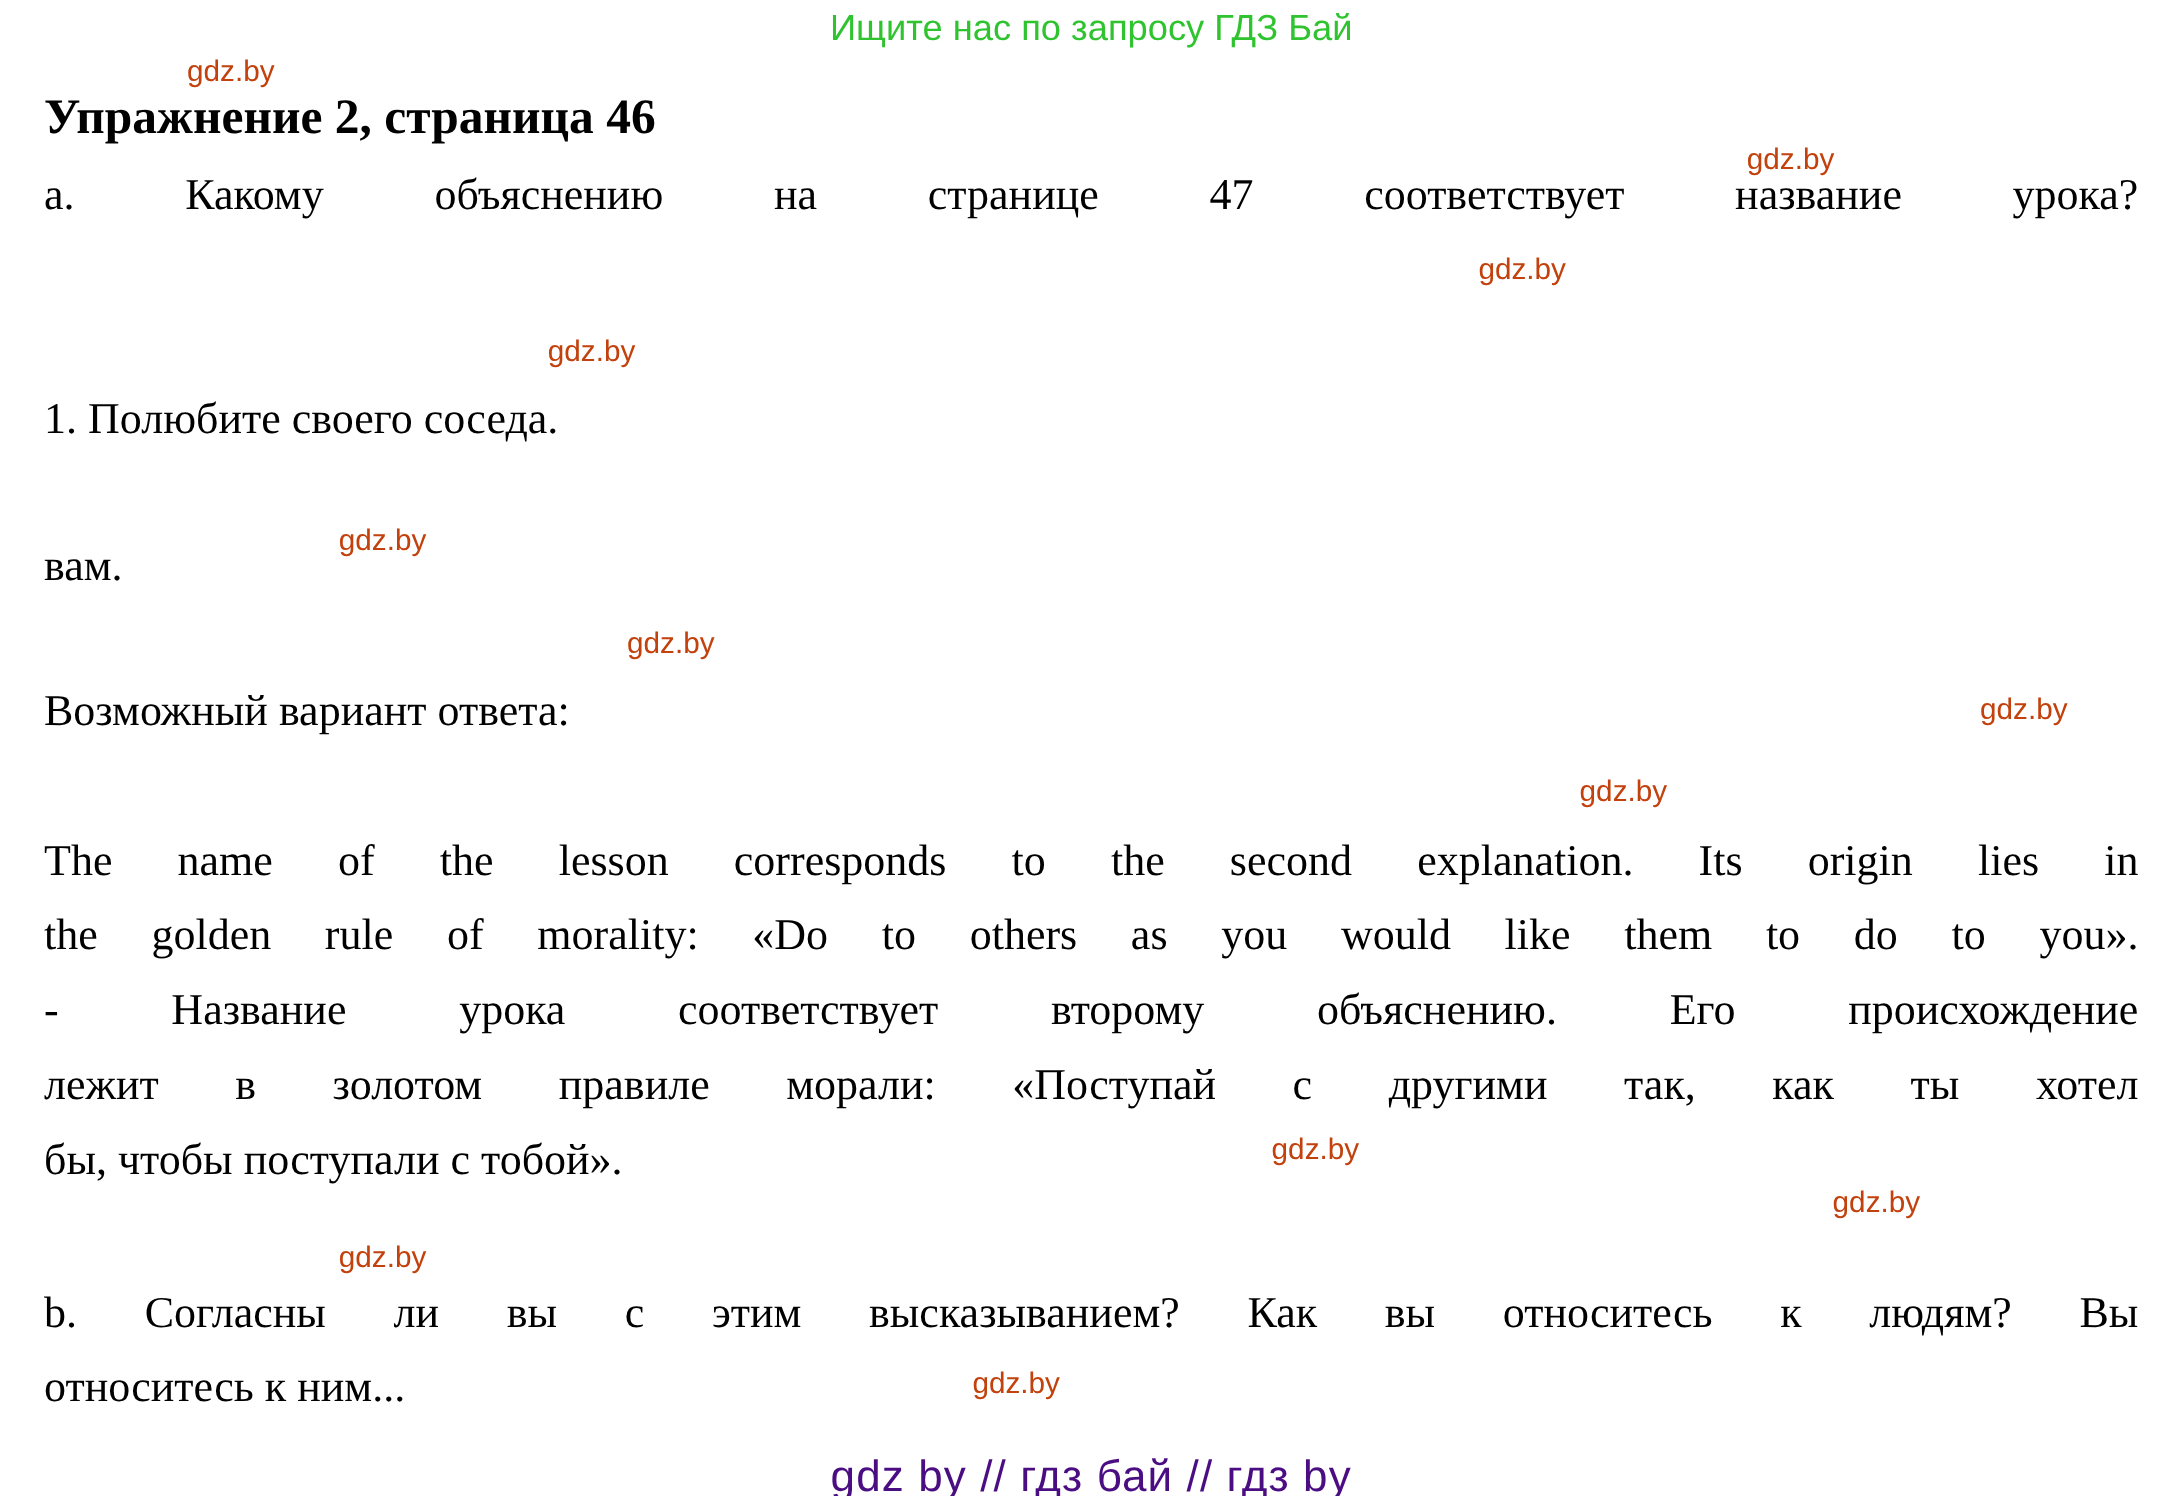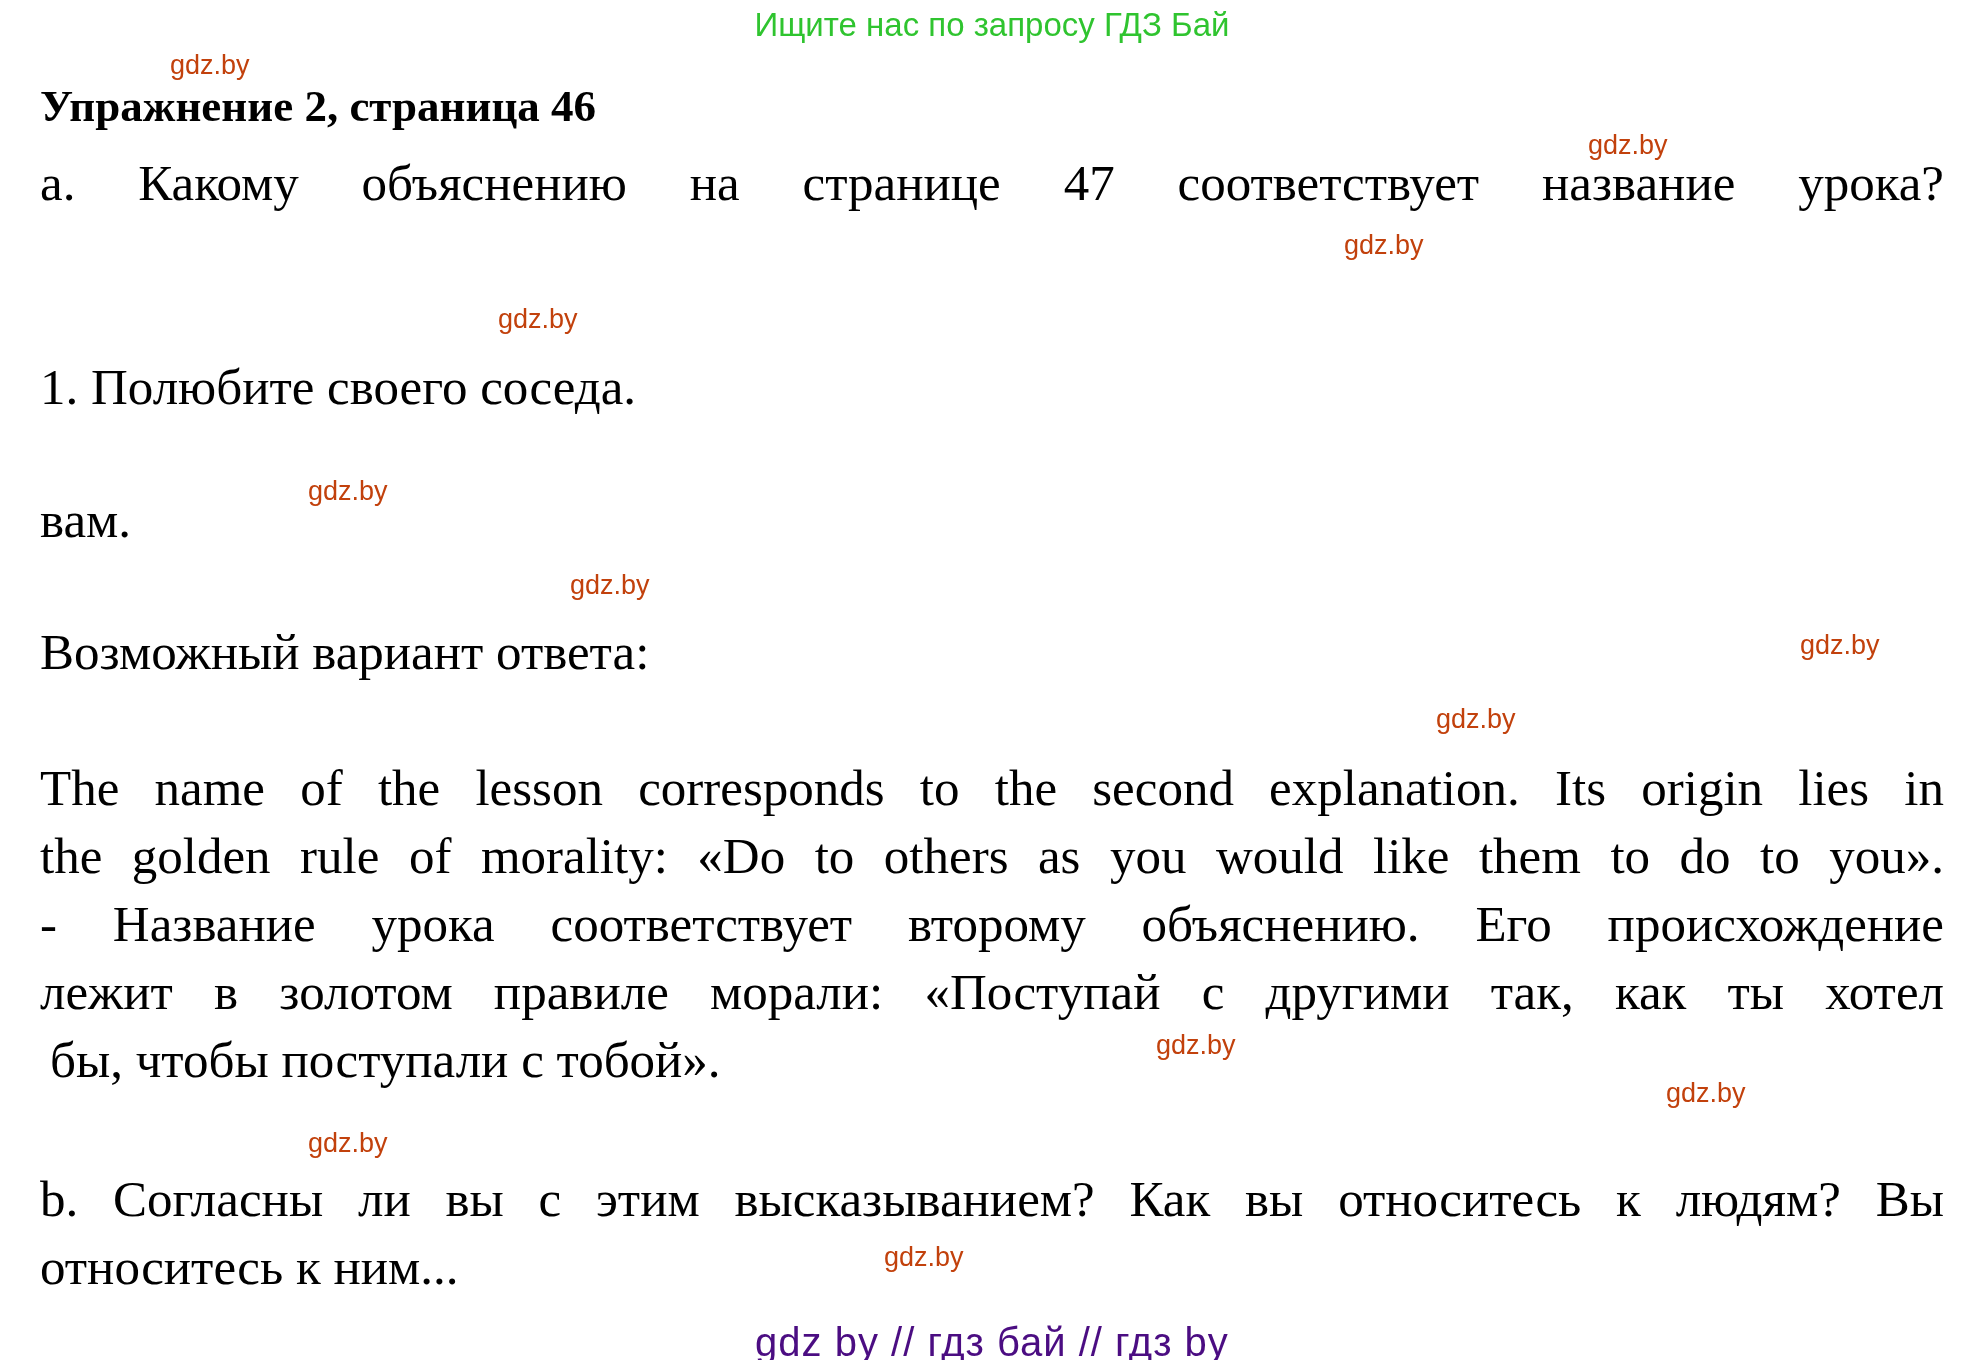--- a/index.html
+++ b/index.html
@@ -32,21 +32,21 @@
     position:absolute;
     left:40px; top:84px;
     font-size:45px;
     font-weight:bold;
     line-height:1;
     white-space:nowrap;
   }
   .bline{
     position:absolute;
     left:40px;
-    font-size:51px;
+    font-size:40px;
     line-height:1.1;
   }
   .jline{
     width:1904px;
     text-align:justify;
     text-align-last:justify;
   }
   .lline{
     white-space:nowrap;
   }
@@ -86,20 +86,20 @@
 
   <div class="bline lline" style="top:359px;">1. Полюбите своего соседа.</div>
   <div class="bline lline" style="top:492px;">вам.</div>
 
   <div class="bline lline" style="top:624px;">Возможный вариант ответа:</div>
 
   <div class="bline jline" style="top:760px;">The name of the lesson corresponds to the second explanation. Its origin lies in</div>
   <div class="bline jline" style="top:828px;">the golden rule of morality: «Do to others as you would like them to do to you».</div>
   <div class="bline jline" style="top:896px;">- Название урока соответствует второму объяснению. Его происхождение</div>
   <div class="bline jline" style="top:964px;">лежит в золотом правиле морали: «Поступай с другими так, как ты хотел</div>
-  <div class="bline lline" style="top:1032px;margin-left:10px;">бы, чтобы поступали с тобой».</div>
+  <div class="bline lline" style="top:1032px;">бы, чтобы поступали с тобой».</div>
 
   <div class="bline jline" style="top:1171px;">b. Согласны ли вы с этим высказыванием? Как вы относитесь к людям? Вы</div>
   <div class="bline lline" style="top:1239px;">относитесь к ним...</div>
 
   <div class="footer">gdz by  //  гдз бай  //  гдз by</div>
 
 </div>
 
 </body></html>

